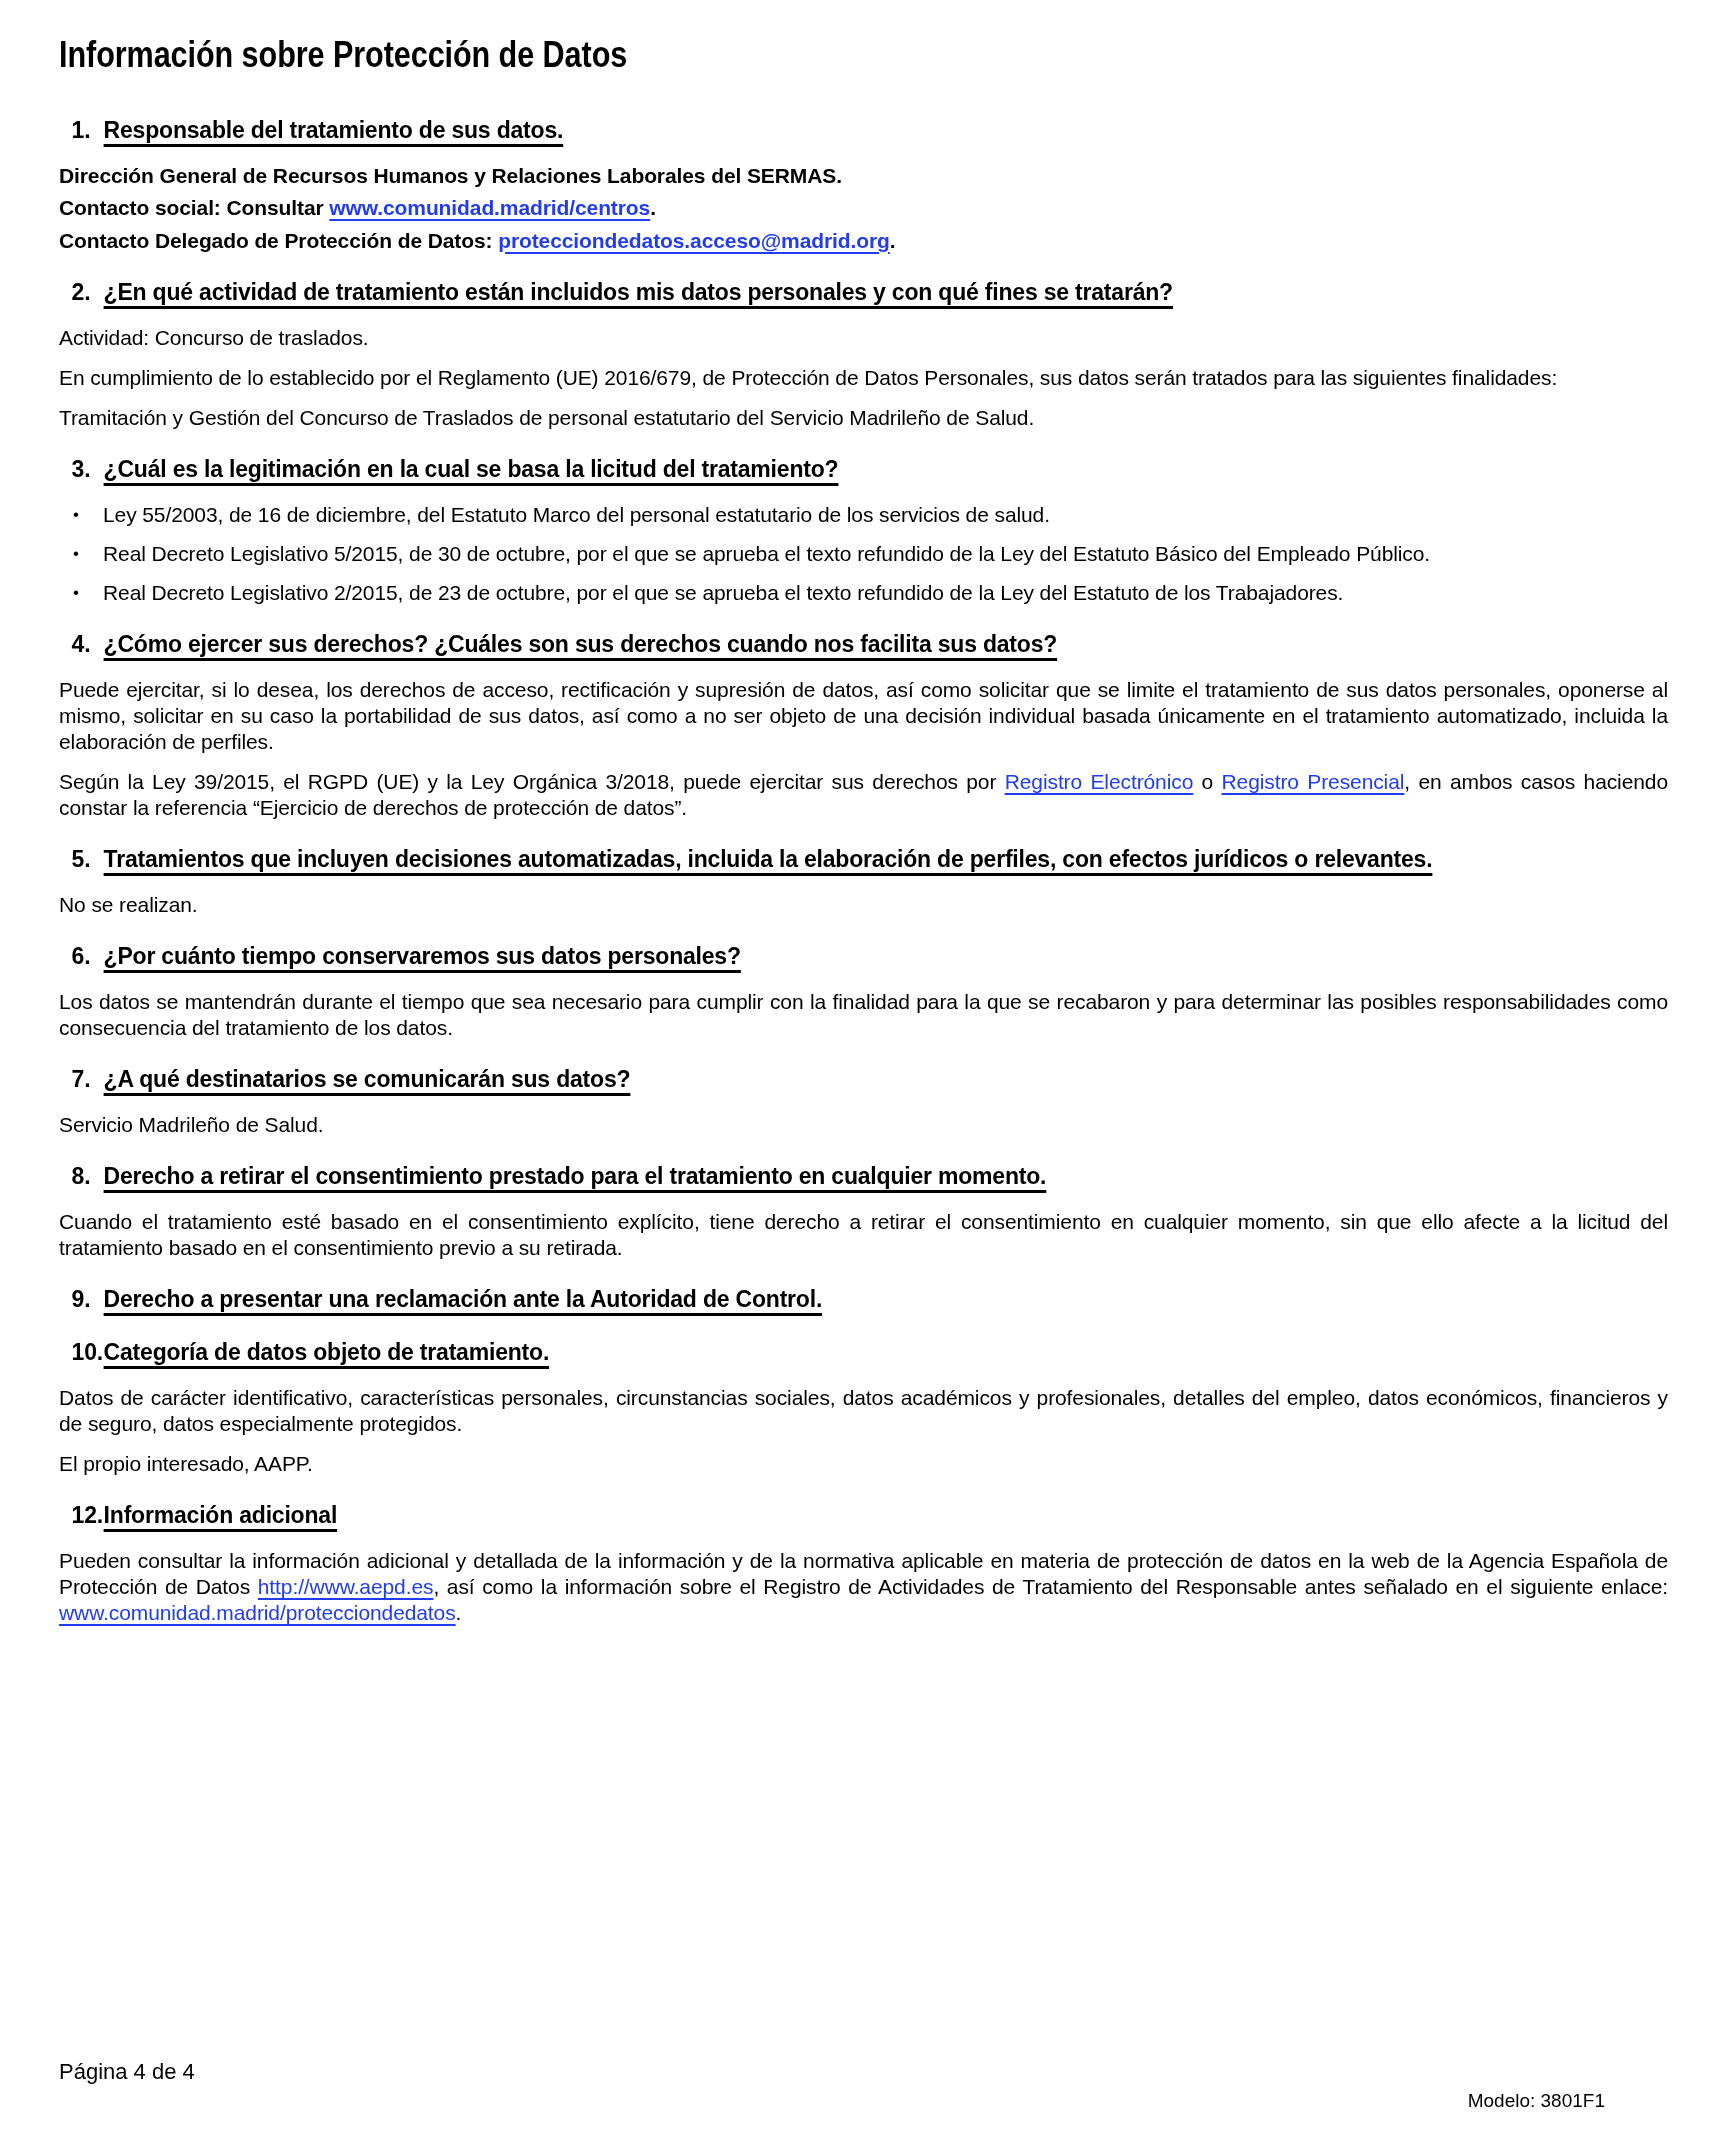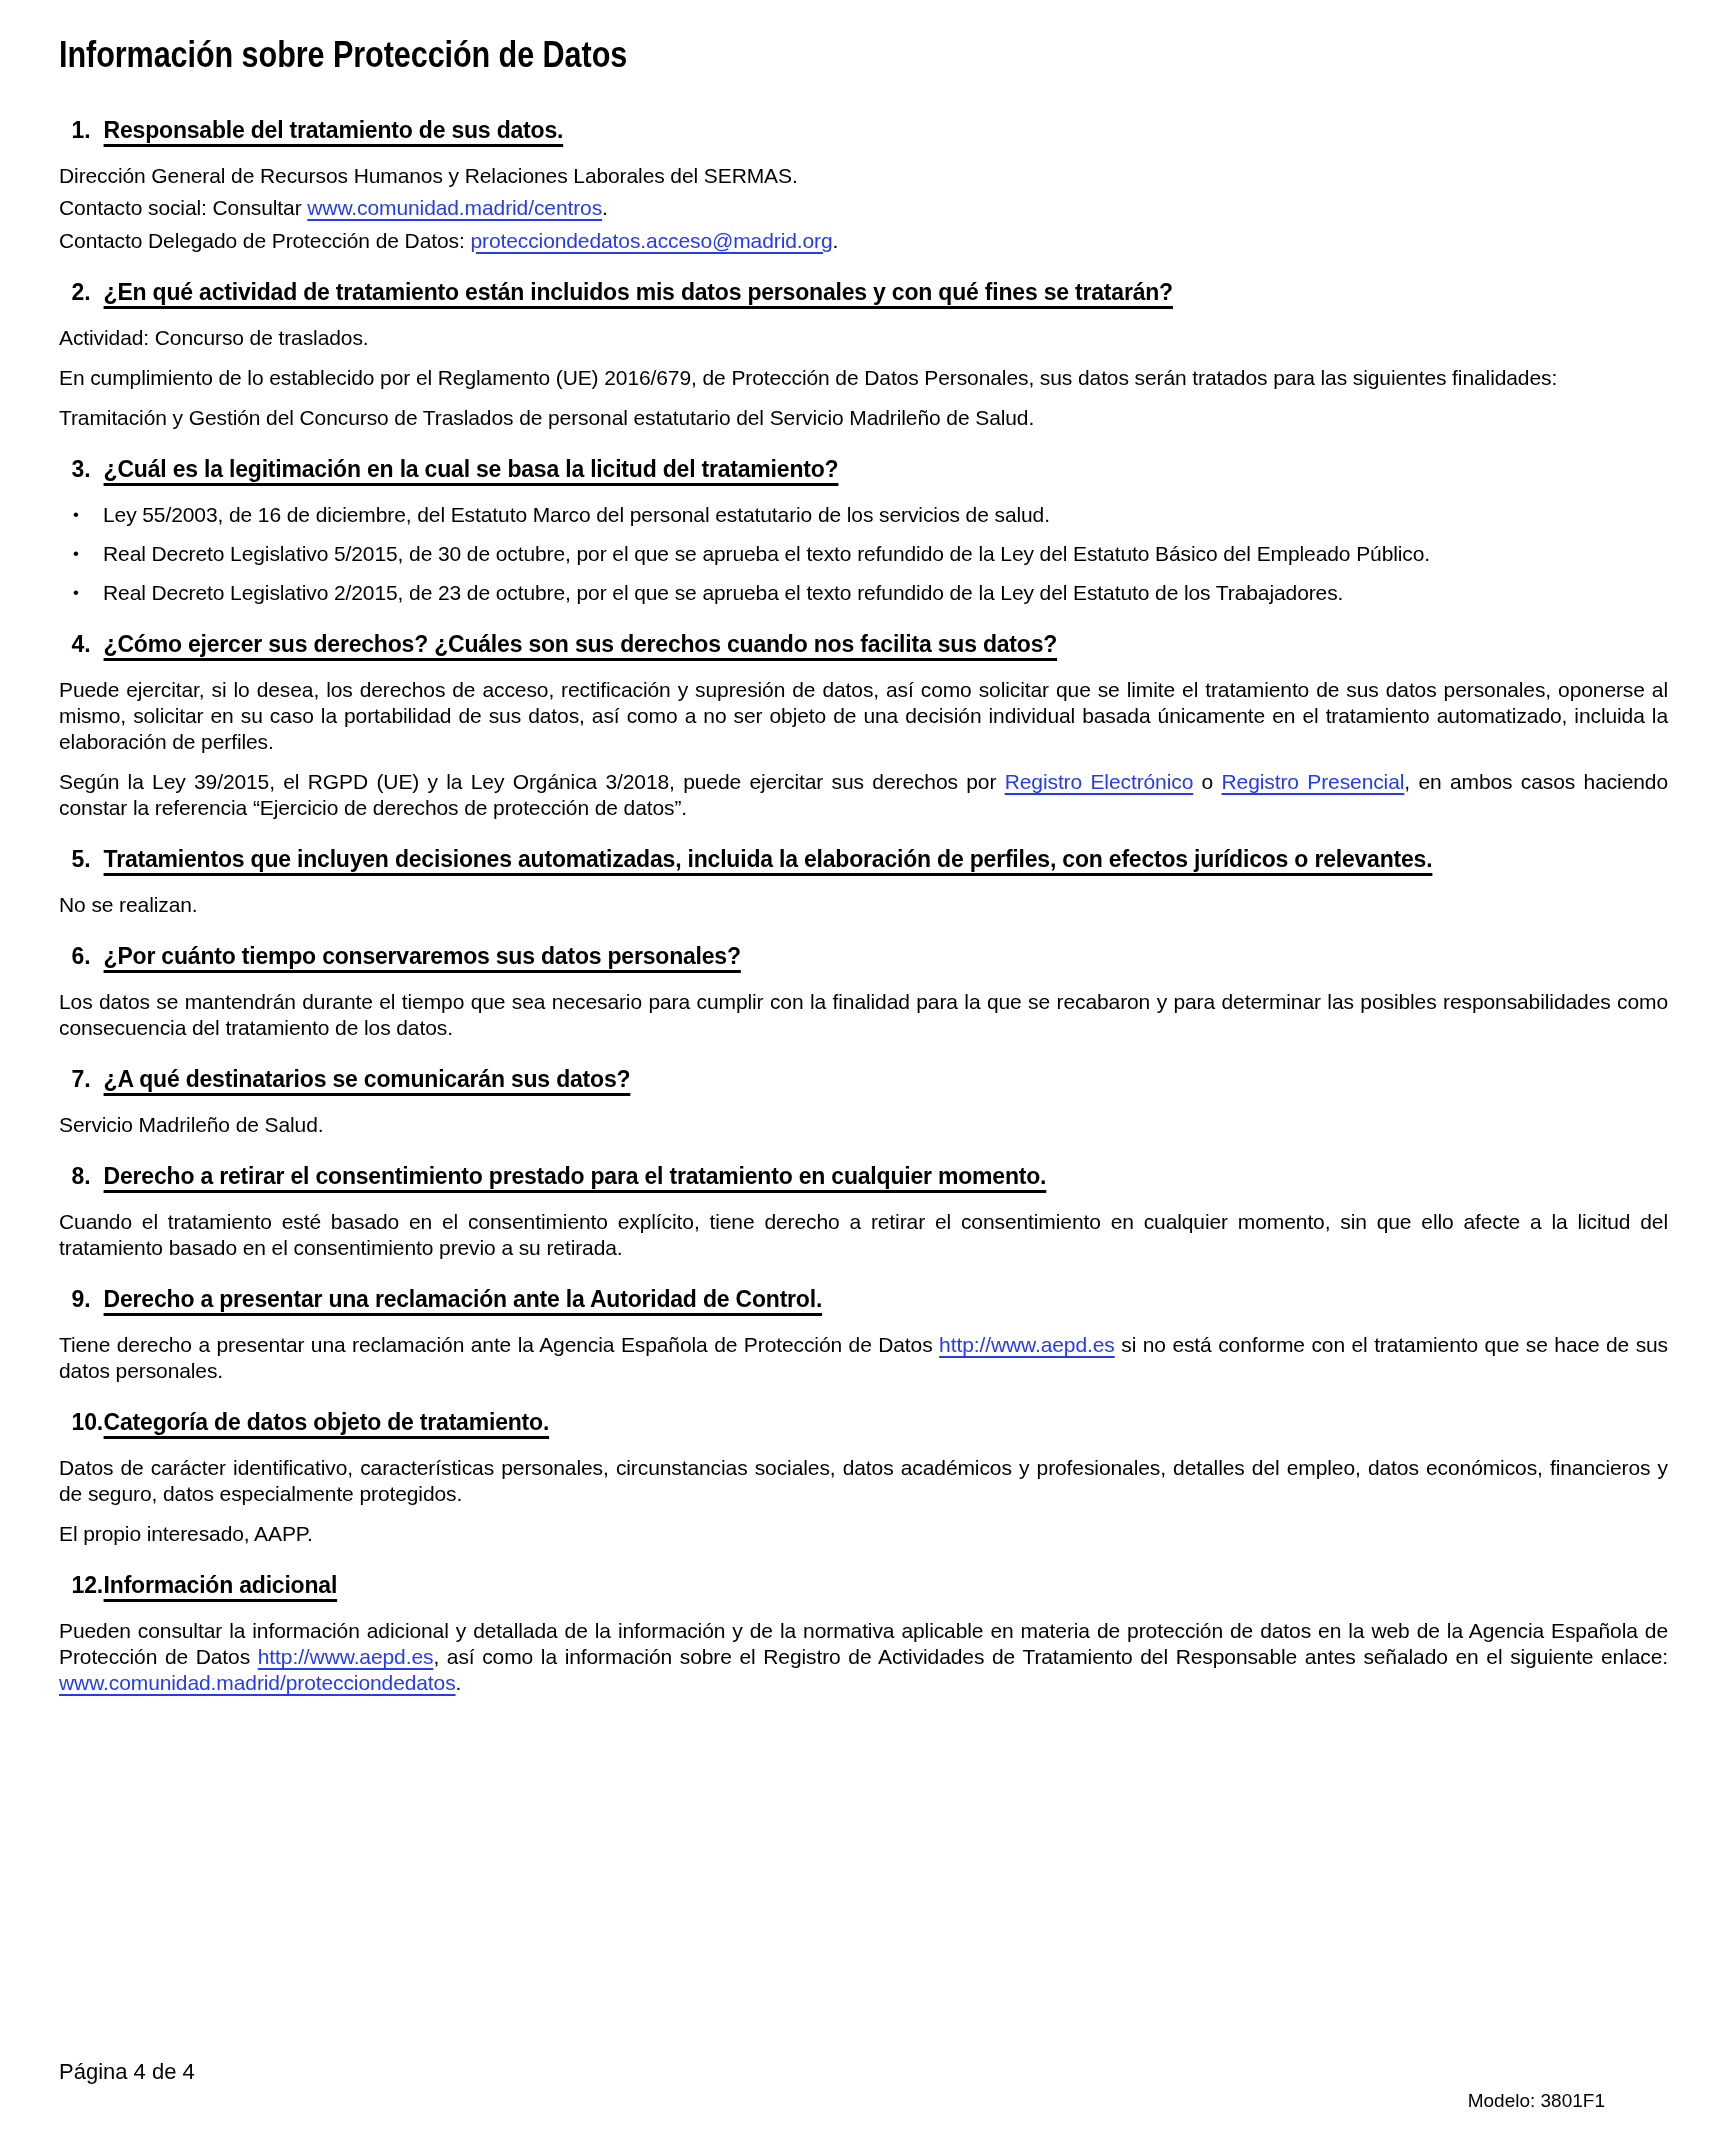--- a/index.html
+++ b/index.html
@@ -16,21 +16,21 @@
   h2{
     display:flex;align-items:baseline;font-size:23px;line-height:29px;font-weight:700;
     margin:24px 0 18px 0;padding-left:12.6px;letter-spacing:-0.2px;
   }
   h2 .num{flex:0 0 32px;}
   h2 .ht{
     flex:1;text-align:justify;
     text-decoration:underline;text-decoration-thickness:2.8px;text-underline-offset:5.6px;
   }
   p{margin:0 0 14px 0;}
-  p.tight{margin-bottom:6.3px;}
+  p.tight{margin-bottom:6.3px;font-weight:bold;}
   p.justify{text-align:justify;}
   ul{list-style:none;margin:0 0 4.2px 0;padding:0;}
   li{display:flex;padding-left:14px;margin:0 0 13.3px 0;}
   li .dot{flex:0 0 30px;font-size:16.7px;line-height:26px;}
   a.link{color:var(--link,#233CF0);text-decoration:underline;text-underline-offset:3.5px;cursor:pointer;}
   .footer-left{position:absolute;left:59px;top:2059px;font-size:22px;letter-spacing:0;}
   .footer-right{position:absolute;right:127px;top:2088px;font-size:19px;letter-spacing:0;}
 </style>
 </head>
 <body>
@@ -111,21 +111,20 @@
           <span class="num">8.</span>
           <span class="ht">Derecho a retirar el consentimiento prestado para el tratamiento en cualquier momento.</span>
         </h2>
         <p class="justify"><span>Cuando el tratamiento esté basado en el consentimiento explícito, tiene derecho a retirar el consentimiento en cualquier momento, sin que ello afecte a la licitud del tratamiento basado en el consentimiento previo a su retirada.</span></p>
       </section>
       <section>
         <h2>
           <span class="num">9.</span>
           <span class="ht">Derecho a presentar una reclamación ante la Autoridad de Control.</span>
         </h2>
-        <p class="justify"><span>Tiene derecho a presentar una reclamación ante la Agencia Española de Protección de Datos </span><a class="link" href="#">http://www.aepd.es</a><span> si no está conforme con el tratamiento que se hace de sus datos personales.</span></p>
       </section>
       <section>
         <h2>
           <span class="num">10.</span>
           <span class="ht">Categoría de datos objeto de tratamiento.</span>
         </h2>
         <p class="justify"><span>Datos de carácter identificativo, características personales, circunstancias sociales, datos académicos y profesionales, detalles del empleo, datos económicos, financieros y de seguro, datos especialmente protegidos.</span></p>
       </section>
       <section>
         <p class=""><span>El propio interesado, AAPP.</span></p>

